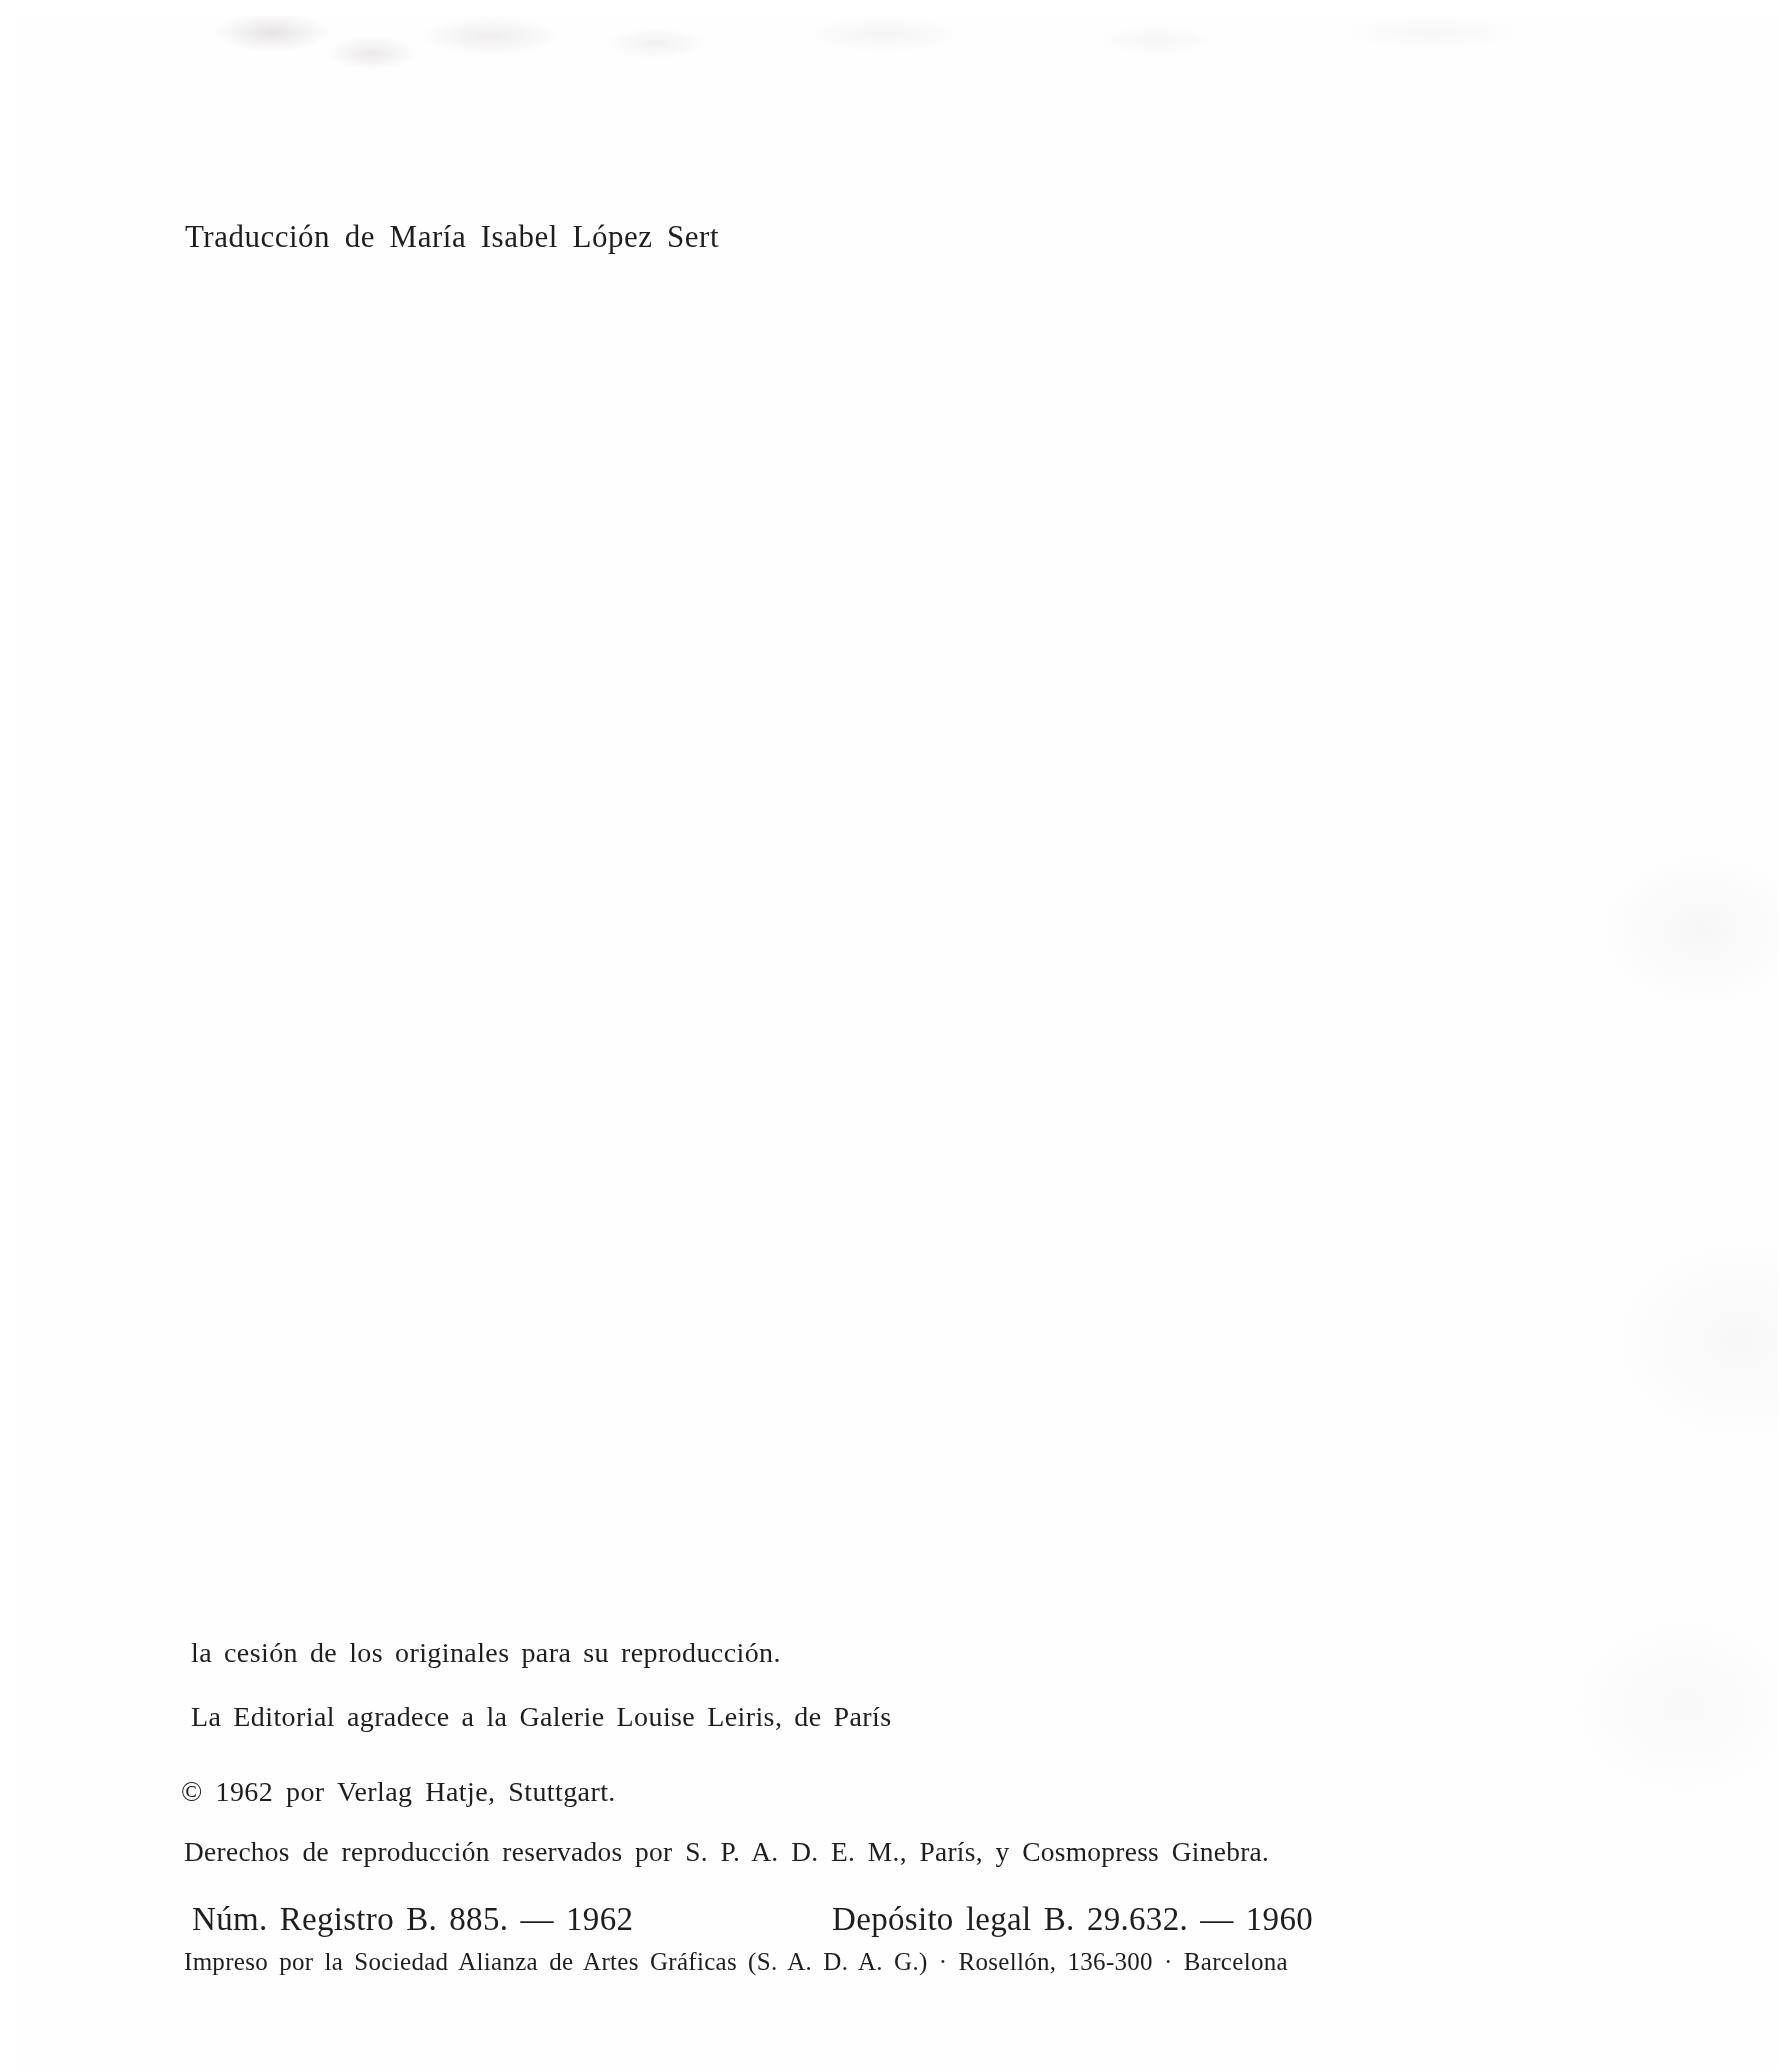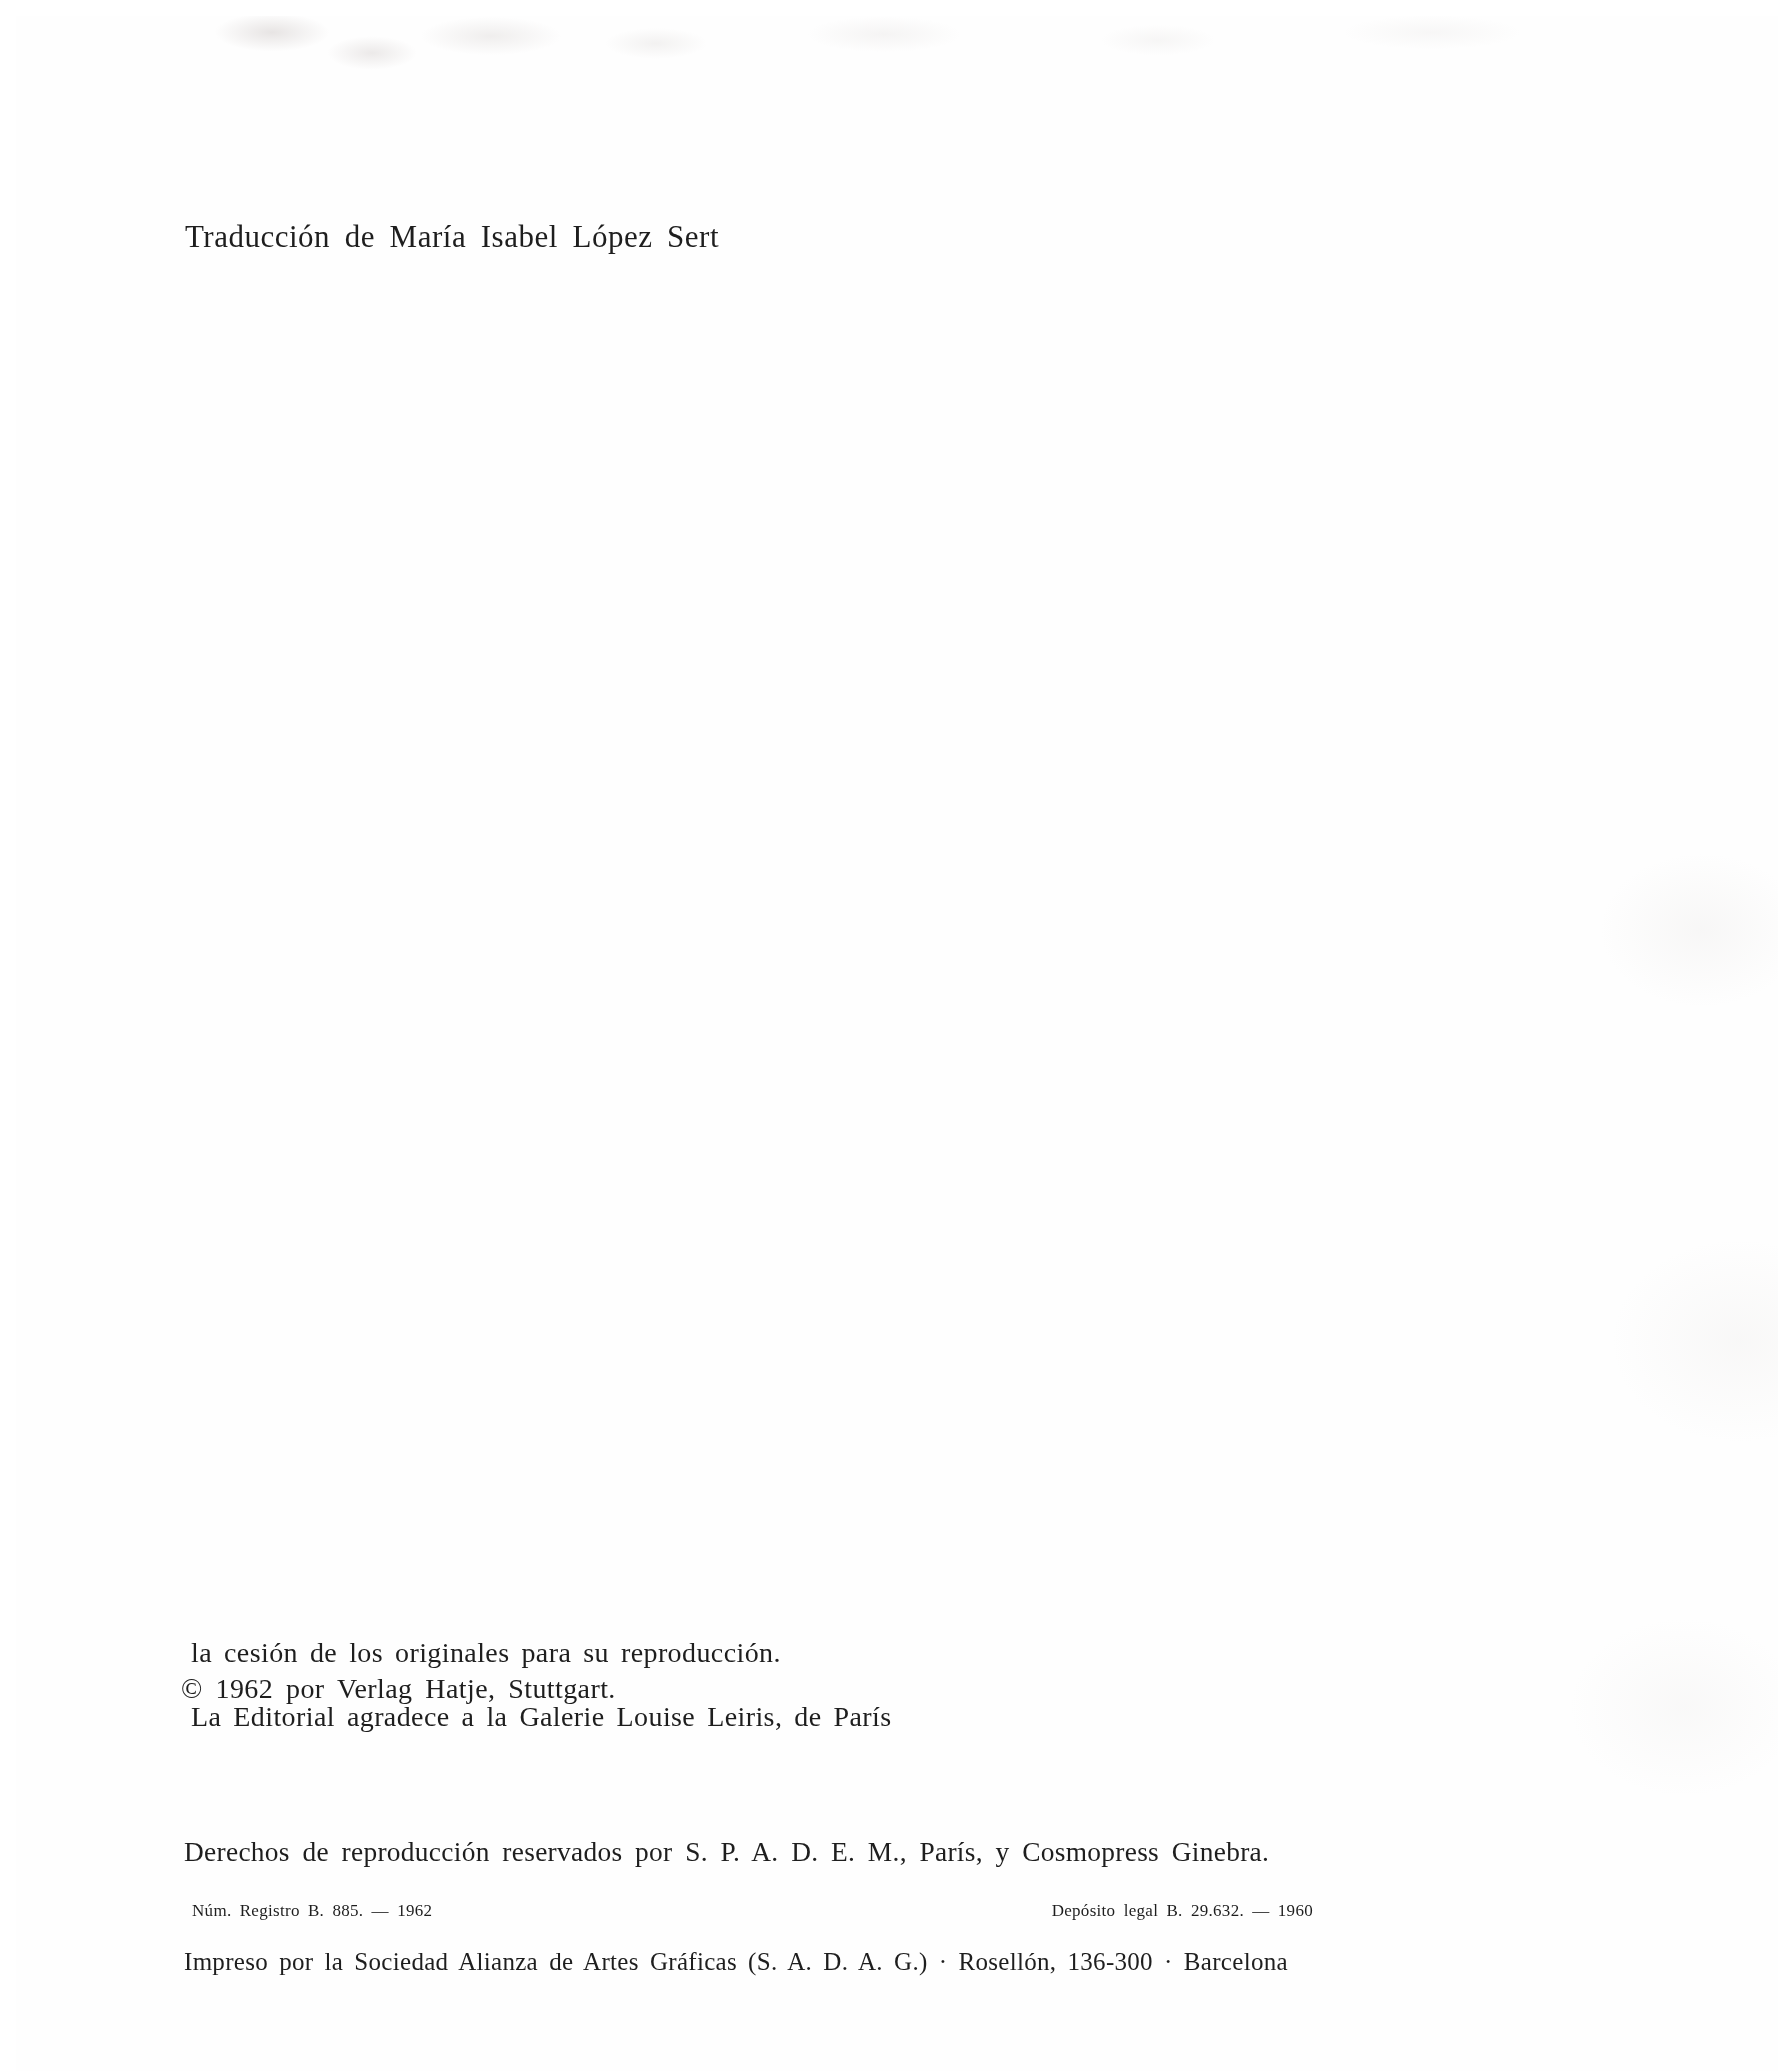--- a/index.html
+++ b/index.html
@@ -70,42 +70,42 @@
     top: 1597px;
     font-size: 28px;
     line-height: 48px;
     letter-spacing: 0.4px;
     word-spacing: 4.6px;
     white-space: nowrap;
   }
 
   .copyright-line {
     left: 157px;
-    top: 1649px;
+    top: 1752px;
     font-size: 28px;
     letter-spacing: 0.4px;
     word-spacing: 5.5px;
   }
 
   .rights-line {
     left: 160px;
     top: 1813px;
     font-size: 27.4px;
     letter-spacing: 0.3px;
     word-spacing: 5.5px;
   }
 
   .registry-row {
     position: absolute;
     left: 160px;
     top: 1869px;
     width: 1153px;
     display: flex;
     justify-content: space-between;
-    font-size: 17px;
+    font-size: 33px;
     letter-spacing: 0.3px;
     word-spacing: 3.7px;
     white-space: nowrap;
   }
 
   .printer-line {
     left: 160px;
     top: 1924px;
     font-size: 25px;
     letter-spacing: 0.3px;

